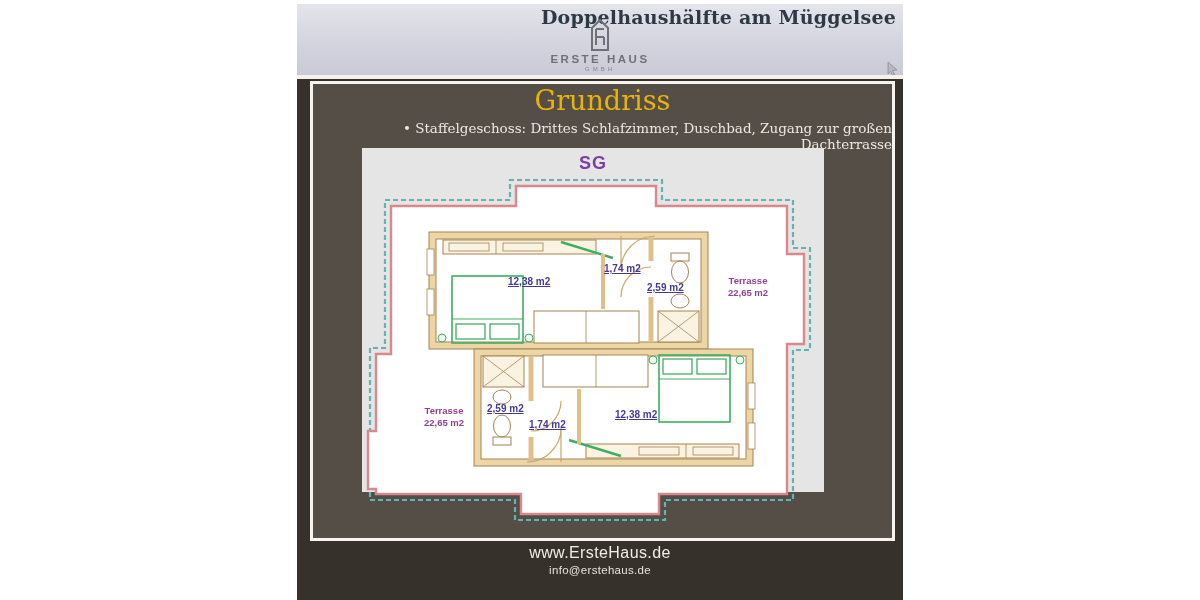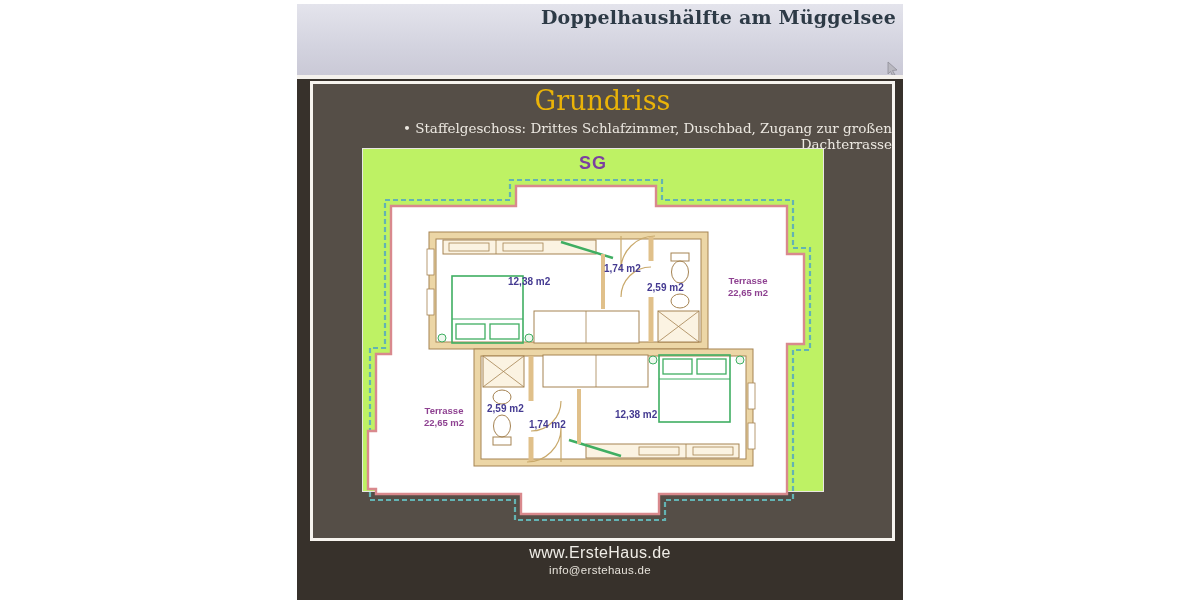--- a/index.html
+++ b/index.html
@@ -21,43 +21,53 @@
 
   
   .panel{position:absolute;left:13px;top:77px;width:579px;height:454px;
          border:3px solid #f7f4ef;background:#554e47;}
   .panel-title{margin-top:1px;text-align:center;font-family:"DejaVu Serif",serif;
                font-size:27px;color:#eab308;}
   .panel-bullet{margin-top:4px;text-align:right;font-family:"DejaVu Serif",serif;
                 font-size:13.5px;color:#ece8e1;}
 
   
-  .plan-card{position:absolute;left:50px;top:65px;width:460px;height:342px;background:#bef264;
+  .plan-card{position:absolute;left:50px;top:65px;width:460px;height:342px;background:#e5e5e5;
              box-shadow:0 0 0 1px #e8e6e2;}
   .sg-label{position:absolute;left:0;right:0;top:4px;text-align:center;
             font-size:18px;font-weight:bold;letter-spacing:1px;color:#7b3fa0;}
   .plan-svg{position:absolute;left:0;top:0;}
-  .plan-label{position:absolute;font-size:10px;font-weight:bold;color:#443a91;white-space:nowrap;}
+  .plan-label{position:absolute;font-size:10px;font-weight:bold;color:#443a91;white-space:nowrap;text-decoration:underline;}
   .terr-label{position:absolute;width:70px;text-align:center;font-size:9.5px;font-weight:bold;
               color:#8e4191;line-height:1.3;}
 
   
   .ftr-web{position:absolute;left:0;right:0;top:540px;text-align:center;
            font-size:16px;color:#f0ede7;letter-spacing:.4px;}
   .ftr-mail{position:absolute;left:0;right:0;top:560px;text-align:center;
             font-size:11.5px;color:#e6e2da;letter-spacing:.3px;}
 </style>
 </head>
 <body>
 
 <div class="canvas">
   <div class="slide">
 
     <div class="hdr">
       <div class="hdr-title">Doppelhaushälfte am Müggelsee</div>
+      <div class="logo">
+        <svg width="30" height="34" viewBox="0 0 30 34">
+          <g fill="none" stroke="#6e7277" stroke-width="2">
+            <path d="M 7,33 V 11 L 15,3 L 23,11 V 33 Z"></path>
+            <path d="M 11,12 H 19 M 11,20 H 19 M 11,12 V 28 M 19,20 V 28"></path>
+          </g>
+        </svg>
+        <div class="logo-name">ERSTE HAUS</div>
+        <div class="logo-sub">GMBH</div>
+      </div>
       <svg class="cursor" width="14" height="15" viewBox="0 0 14 15">
         <path d="M 2,1 L 11,9 L 6.5,9.5 L 9,14 L 6.5,14.5 L 4.5,10.5 L 2,13 Z" fill="#b9b8c0" stroke="#8e8d97" stroke-width="0.8"></path>
       </svg>
     </div>
     <div class="hdr-divider"></div>
 
     <div class="panel">
       <div class="panel-title">Grundriss</div>
       <div class="panel-bullet">
         <span>•</span>

